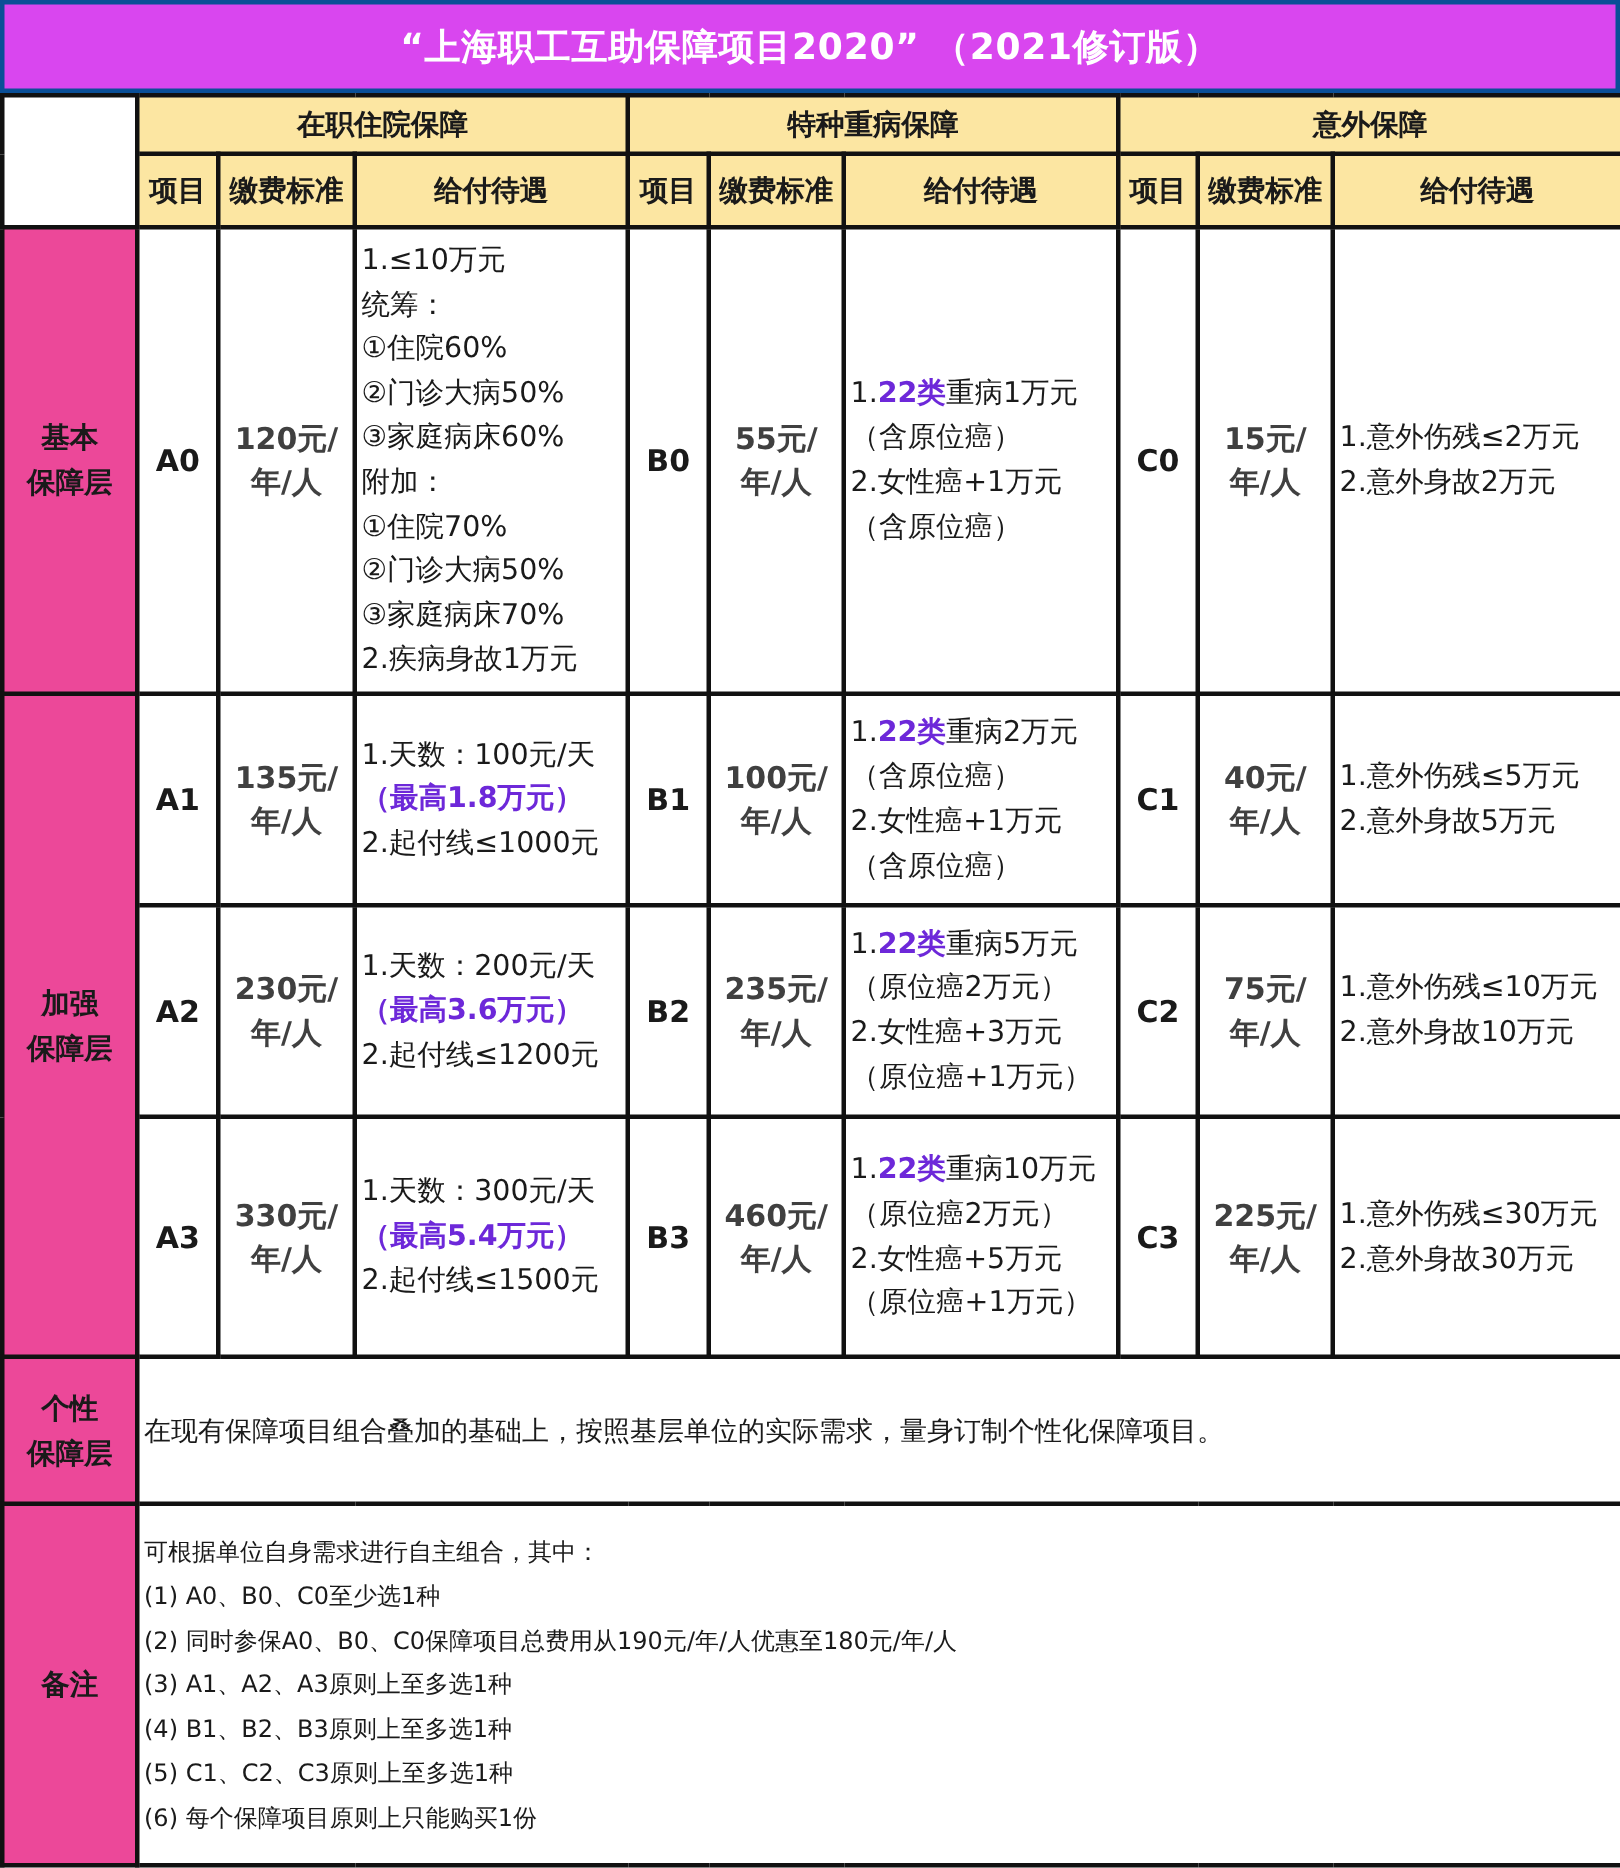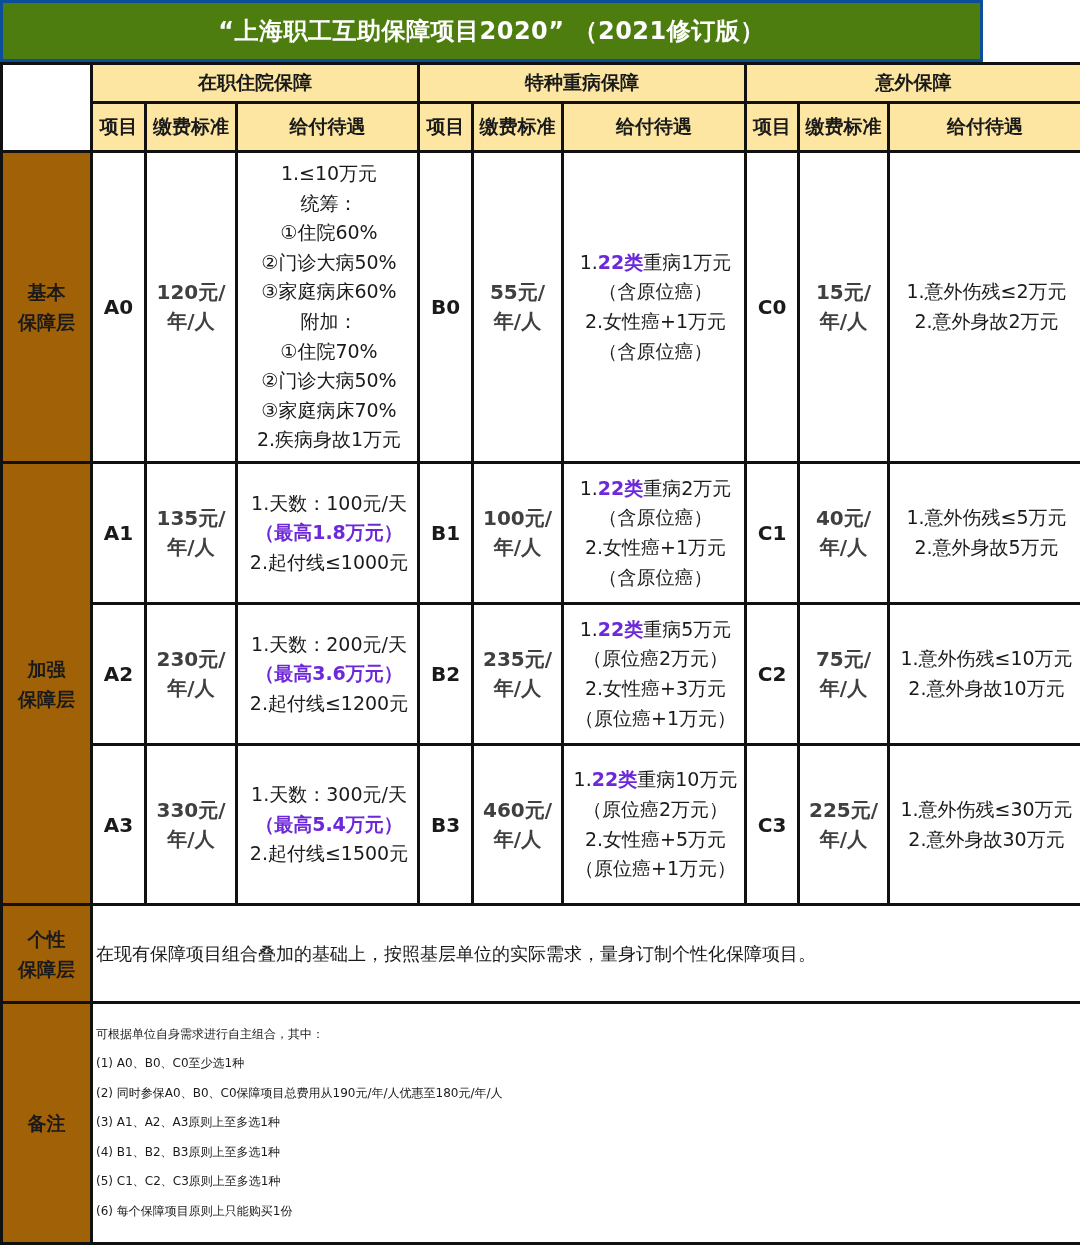--- a/index.html
+++ b/index.html
@@ -1,44 +1,44 @@
 <!DOCTYPE html>
 <html><head>
 <meta charset="utf-8">
 <style>
   * { box-sizing: border-box; margin: 0; padding: 0; }
   html, body { width: 1080px; height: 1245px; background: #ffffff; overflow: hidden; }
   body { font-family: "DejaVu Sans", "Liberation Sans", sans-serif; color: #1a1a1a; }
 
   .title-bar {
-    position: absolute; left: 0; top: 0; width: 983px; height: 62px;
-    background: #4d7c0f;
+    position: absolute; left: 0; top: 0; width: 1080px; height: 62px;
+    background: #d946ef;
     border: 3px solid #0a4f97;
     display: flex; align-items: center; justify-content: center;
     color: #ffffff; font-weight: bold; font-size: 24px; letter-spacing: 0.5px;
   }
 
   table.main {
     position: absolute; left: 0; top: 62px; width: 1080px;
     border-collapse: collapse; table-layout: fixed;
   }
   table.main td {
     border: 3px solid #111111;
     vertical-align: middle;
     padding: 0;
   }
   .hdr { background: #fce6a2; font-weight: bold; font-size: 19px; text-align: center; }
   .corner { background: #ffffff; }
-  .layer { background: #a16207; font-weight: bold; font-size: 19px; text-align: center; line-height: 30px; }
+  .layer { background: #ec4899; font-weight: bold; font-size: 19px; text-align: center; line-height: 30px; }
   .code { font-weight: bold; font-size: 20px; text-align: center; }
   .fee { font-weight: bold; font-size: 20px; text-align: center; color: #404040; line-height: 29px; }
-  .benefit { font-size: 19px; line-height: 29.6px; padding-left: 3px !important; white-space: nowrap; text-align: center; }
+  .benefit { font-size: 19px; line-height: 29.6px; padding-left: 3px !important; white-space: nowrap; }
   .benefit .hl { color: #6d28d9; font-weight: bold; }
   .wide { font-size: 18px; padding-left: 3px !important; }
-  .notes { font-size: 12px; line-height: 29.5px; padding-left: 3px !important; }
+  .notes { font-size: 16px; line-height: 29.5px; padding-left: 3px !important; }
 </style>
 </head>
 <body>
 
 <div class="title-bar">“上海职工互助保障项目2020”  （2021修订版）</div>
 
 <table class="main">
   <colgroup>
     <col style="width:90px">
       <col style="width:54px">

